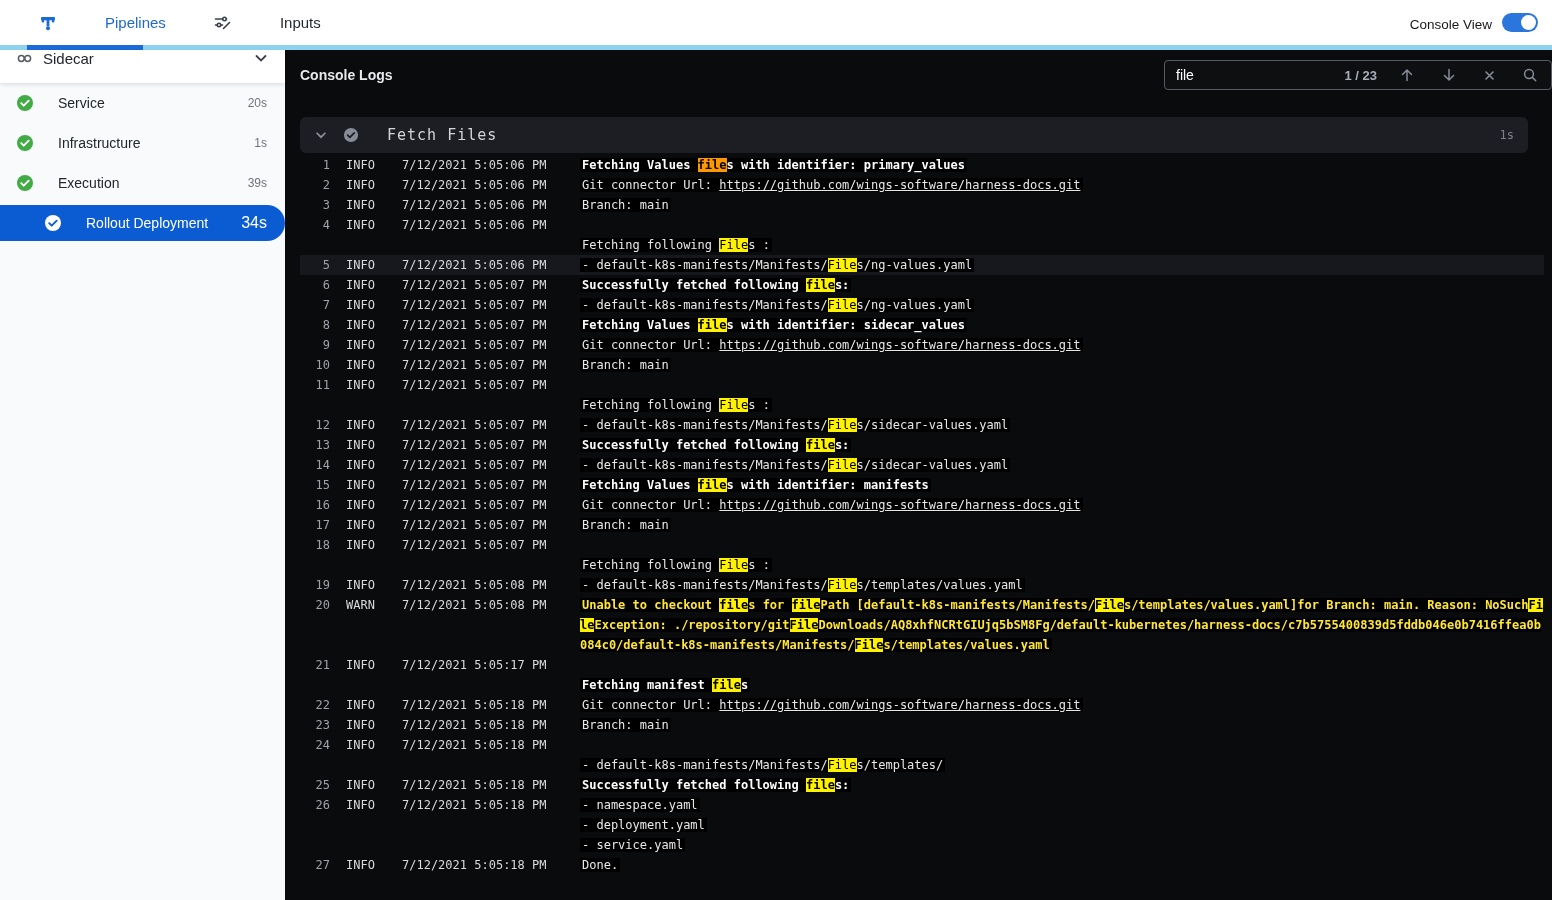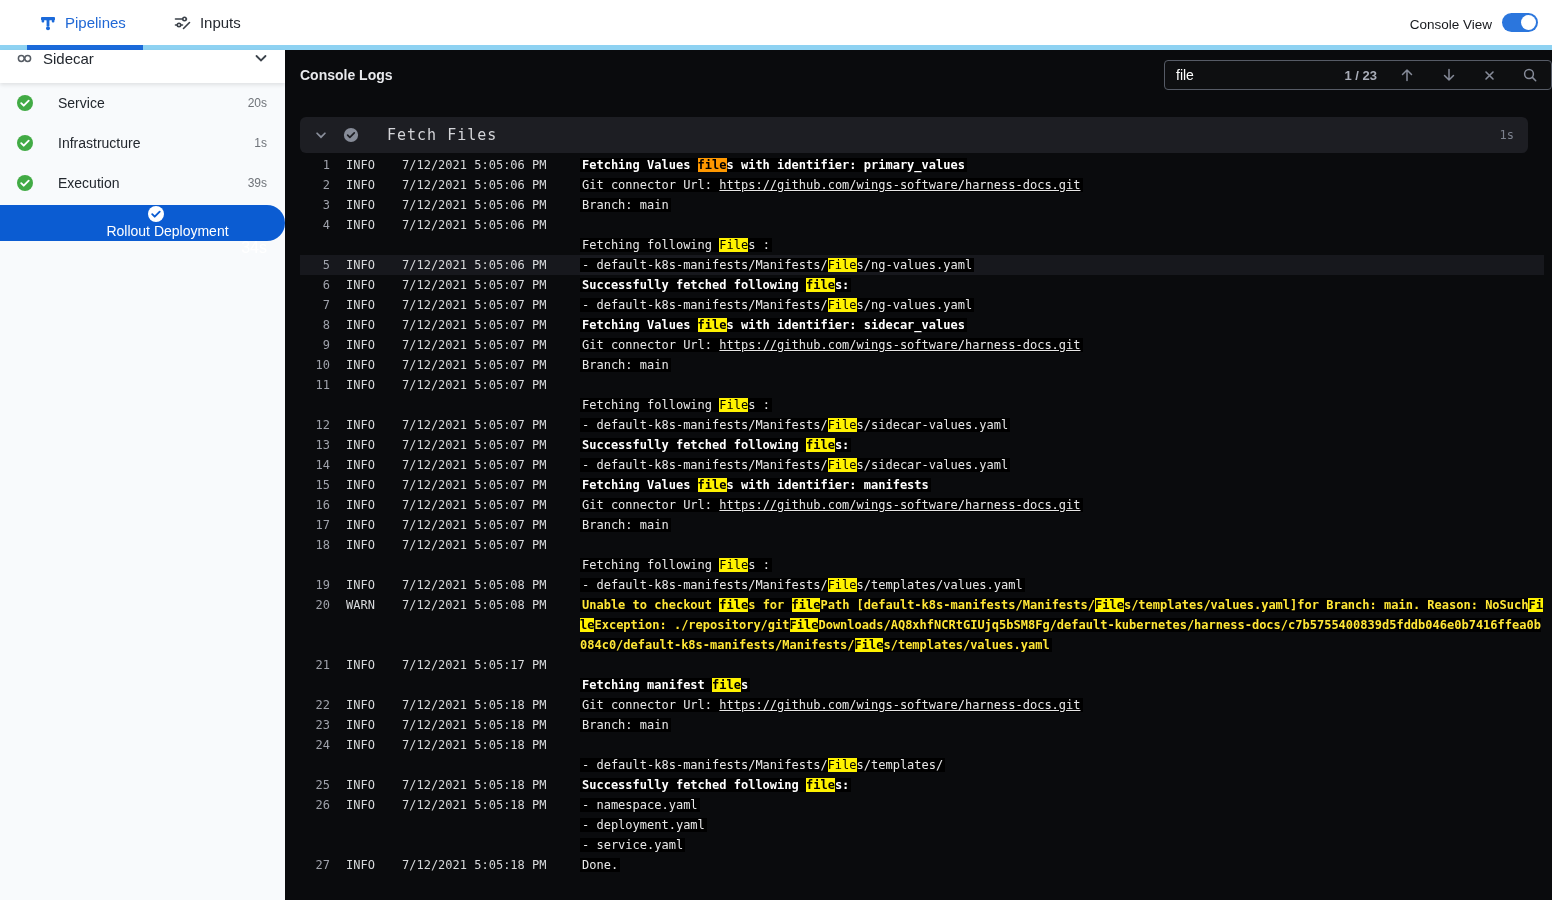--- a/index.html
+++ b/index.html
@@ -5,42 +5,42 @@
   * { box-sizing: border-box; margin: 0; padding: 0; }
   html,body { width:1552px; height:900px; overflow:hidden;
     font-family:"Liberation Sans", sans-serif; background:#0a0b0d; }
 
   
   .topbar { position:absolute; top:0; left:0; right:0; height:45px; background:#ffffff;
     display:flex; align-items:center; }
   .tab { display:flex; align-items:center; gap:9px; height:100%; cursor:pointer; }
   .tab-pipelines { margin-left:40px; }
   .tab-inputs { margin-left:48px; }
-  .tab-label { font-size:15px; color:#262a31; }
+  .tab-label { font-size:15px; color:#262a31;margin-left:40px; }
   .tab.active .tab-label { color:#2068d5; font-weight:500; }
   .topbar-right { margin-left:auto; margin-right:14px; display:flex; align-items:flex-end; gap:10px; }
   .console-view-label { font-size:13.5px; color:#16181c; }
   .toggle { width:36px; height:19px; border-radius:10px; background:#2b76dd; position:relative; cursor:pointer; }
   .toggle .knob { position:absolute; top:2px; right:2px; width:15px; height:15px; border-radius:50%; background:#fff; }
 
   .accent-strip { position:absolute; top:45px; left:0; right:0; height:5px; background:#8ed2f2; }
   .accent-strip .active-seg { position:absolute; left:27px; top:0; width:116px; height:5px; background:#1b6ada; }
 
   
   .sidebar { position:absolute; top:50px; left:0; width:285px; bottom:0; background:#f8fafc; }
   .stage-header { height:33px; background:#ffffff; display:flex; align-items:flex-start;
     padding:0 16px; box-shadow:0 2px 4px rgba(0,0,0,.10); position:relative; z-index:2; }
   .stage-label { font-size:15px; font-weight:500; color:#22272e; margin-left:10px; }
   .stage-chevron { margin-left:auto; color:#3c434b; display:flex; }
   .step-list { padding-top:0; }
   .step { height:40px; display:flex; align-items:center; padding:0 18px 0 16px; cursor:pointer; }
   .step-label { font-size:14px; color:#22272e; margin-left:24px; }
   .step-duration { margin-left:auto; font-size:12px; color:#6f7379; }
   .step.selected { height:36px; margin:2px 0; background:#0b5cd2; border-radius:0 18px 18px 0;
-    padding-left:44px;flex-direction:column; }
+    padding-left:44px; }
   .step.selected .step-label { color:#ffffff; font-weight:500; }
   .step.selected .step-duration { color:#ffffff; font-weight:500; font-size:16px; }
 
   
   .console { position:absolute; top:50px; left:285px; right:0; bottom:0; background:#0a0b0d; overflow:hidden; }
   .console-header { height:50px; display:flex; align-items:center; padding:0 0 0 15px; }
   .console-title { font-size:14px; font-weight:700; color:#e8e9ec; }
   .searchbox { margin-left:auto; width:388px; height:30px; border:1px solid #565b66; border-radius:4px;
     display:flex; align-items:center; background:rgba(255,255,255,0.02); }
   .searchbox input { flex:1; min-width:0; background:transparent; border:none; outline:none;

